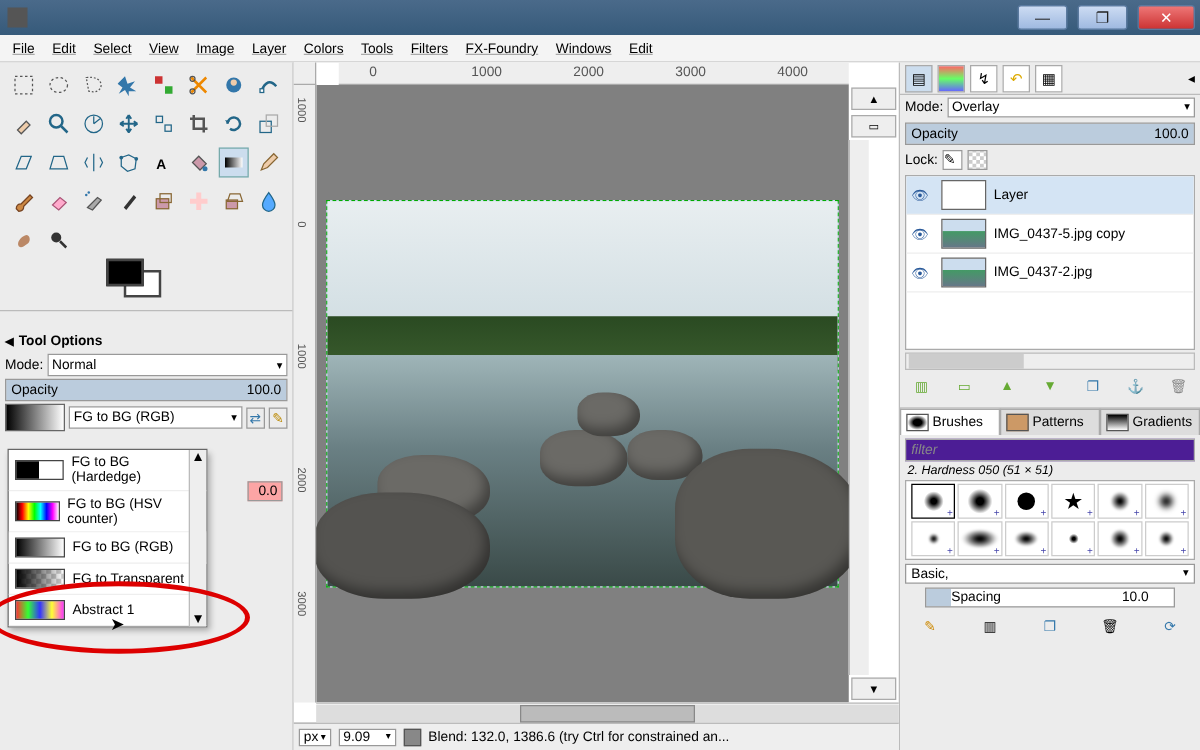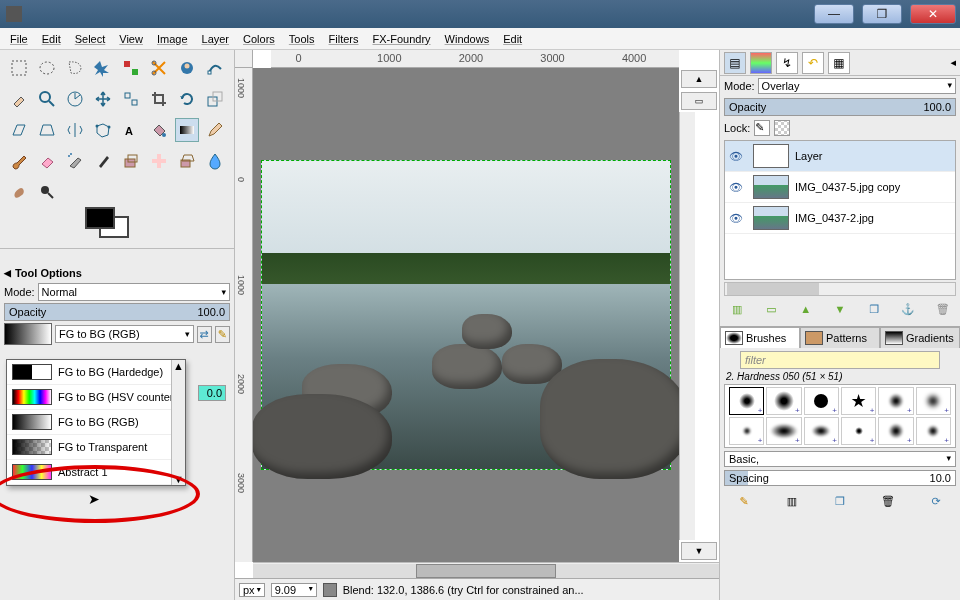--- a/index.html
+++ b/index.html
@@ -31,21 +31,21 @@
 .tooloptions { border-top: 1px solid #bbb; padding: 16px 4px; flex:1; overflow:visible; position:relative;}
 .tooloptions .hdr { display:flex; align-items:center; gap:4px; padding:2px 0; font-weight:bold; }
 .tooloptions .hdr::before { content:'◀'; font-size:9px; }
 .lbl { font-weight:bold; margin:4px 0 2px; }
 .row { display:flex; align-items:center; gap:3px; margin:2px 0; }
 .select { flex:1; border:1px solid #999; background:#fff; height:18px; padding:0 3px; display:flex; align-items:center; justify-content:space-between; }
 .select::after { content:'▾'; font-size:9px;}
 .slider { height: 18px; border:1px solid #999; background:linear-gradient(to right,#bcd 0%,#bcd 100%); display:flex; justify-content:space-between; padding:0 4px; align-items:center; }
 .gradprev { width:48px; height:22px; border:1px solid #666; background:linear-gradient(to right,#000,#fff); }
 
-.dropdown { position:absolute; left:6px; top:110px; width:180px; background:#fff; border:1px solid #666; z-index:50; box-shadow: 2px 3px 5px rgba(0,0,0,.3);}
+.dropdown { position:absolute; left:6px; top:110px; width:160px; background:#fff; border:1px solid #666; z-index:50; box-shadow: 2px 3px 5px rgba(0,0,0,.3);}
 .dropdown .ditem { display:flex; align-items:center; gap:6px; padding:4px 5px; border-bottom:1px solid #eee; }
 .dropdown .ditem .gsw { width:40px; height:16px; border:1px solid #444; }
 .dropdown .ditem.highlight { background:#fff; }
 .dropdown .sb { position:absolute; right:0; top:0; bottom:0; width:14px; background:#eee; border-left:1px solid #bbb; display:flex; flex-direction:column; justify-content:space-between; align-items:center; font-size:8px;}
 .redring { position:absolute; border:4px solid #d00; border-radius:50%; width:210px; height:58px; left:-10px; top:216px; z-index:60; pointer-events:none; }
 .cursor { position:absolute; left:88px; top:242px; z-index:70; font-size:14px; color:#000; }
 
 
 .centerdock { flex:1; background:#fff; border-right:1px solid #bbb; display:flex; flex-direction:column; position:relative; }
 .hruler { height:18px; background:#eee; border-bottom:1px solid #aaa; margin-left:18px; position:relative; font-size:9px; color:#555; }
@@ -95,33 +95,33 @@
 .layer.sel{background:#d4e4f4;}
 .eye{width:18px;color:#2a5a9a;}
 .thumb{width:36px;height:24px;border:1px solid #666;background:#fff;}
 .thumb.img{background:linear-gradient(#cde 40%,#496 42%,#678 100%);}
 .layerbtns{display:flex;justify-content:space-around;padding:4px 2px;gap:4px;}
 .lbtn{width:22px;height:18px;display:flex;align-items:center;justify-content:center;font-size:11px;}
 .tabs{display:flex;border-top:1px solid #aaa;margin-top:4px;}
 .tab{flex:1;border:1px solid #aaa;border-bottom:none;background:#ddd;padding:3px 4px;display:flex;align-items:center;gap:3px;font-size:10px;}
 .tab.sel{background:#fff;}
 .tab .tsw{width:18px;height:14px;border:1px solid #555;}
-.filterrow{border:1px solid #aaa;margin:3px 20px 0;padding:2px 4px;background:#fef9c3;font-style:italic;color:#888;}
+.filterrow{border:1px solid #aaa;margin:3px 4px 0;padding:2px 4px;background:#4c1d95;font-style:italic;color:#888;}
 .brushinfo{padding:2px 6px;font-style:italic;font-size:10px;}
 .brushgrid{display:grid;grid-template-columns:repeat(6,1fr);gap:2px;padding:2px 4px;background:#fff;border:1px solid #aaa;margin:0 4px;}
 .bcell{height:28px;border:1px solid #ccc;display:flex;align-items:center;justify-content:center;position:relative;}
 .bcell.sel{border:1px solid #000;}
 .bcell .dot{width:16px;height:16px;background:radial-gradient(#000 20%,transparent 70%);border-radius:50%;}
 .bcell .hard{width:14px;height:14px;background:#000;border-radius:50%;}
 .bcell .star{color:#000;font-size:18px;}
 .bcell .fuzz{width:18px;height:18px;background:radial-gradient(#000 10%,transparent 60%);filter:blur(1px);}
 .bcell::after{content:'+';position:absolute;bottom:-1px;right:1px;font-size:8px;color:#44a;}
 .basicrow{border:1px solid #999;margin:3px 4px 0;padding:1px 4px;display:flex;justify-content:space-between;background:#fff;}
 .basicrow::after{content:'▾';font-size:9px;}
-.spacingrow{border:1px solid #999;margin:3px 4px 0;padding:1px 4px;display:flex;justify-content:space-between;background:linear-gradient(to right,#bcd 10%,#fff 10%);}
+.spacingrow{border:1px solid #999;margin:3px 20px 0;padding:1px 20px;display:flex;justify-content:space-between;background:linear-gradient(to right,#bcd 10%,#fff 10%);}
 .rbtnrow{display:flex;justify-content:space-around;padding:6px 0;}
 </style>
 </head>
 <body>
 
 <div class="titlebar">
   <span class="icon"></span>
   <div class="winbtns">
     <div class="winbtn">—</div>
     <div class="winbtn">❐</div>
@@ -401,21 +401,21 @@
             <div class="ditem">
               <div class="gsw" style="background:linear-gradient(to right,#f33,#3f3,#33f,#ff3,#f3f)"></div>
               <span>Abstract 1</span>
             </div>
           </div>
         <div class="sb">
             <span>▲</span>
             <span>▼</span>
           </div>
       </div>
-      <div style="position:absolute;left:198px;top:136px;border:1px solid #999;background:#5eead4;width:28px;padding:1px 3px;text-align:right">0.0</div>
+      <div style="position:absolute;left:198px;top:136px;border:1px solid #999;background:#fca5a5;width:28px;padding:1px 3px;text-align:right">0.0</div>
       <div class="redring"></div>
       <div class="cursor">➤</div>
     </div>
   </div>
 
   <div class="centerdock">
     <div style="display:flex;">
       <div style="width:18px;height:18px;background:#eee;border-right:1px solid #aaa;border-bottom:1px solid #aaa"></div>
       <div class="hruler" style="flex:1">
         <span style="left:6%">0</span>

